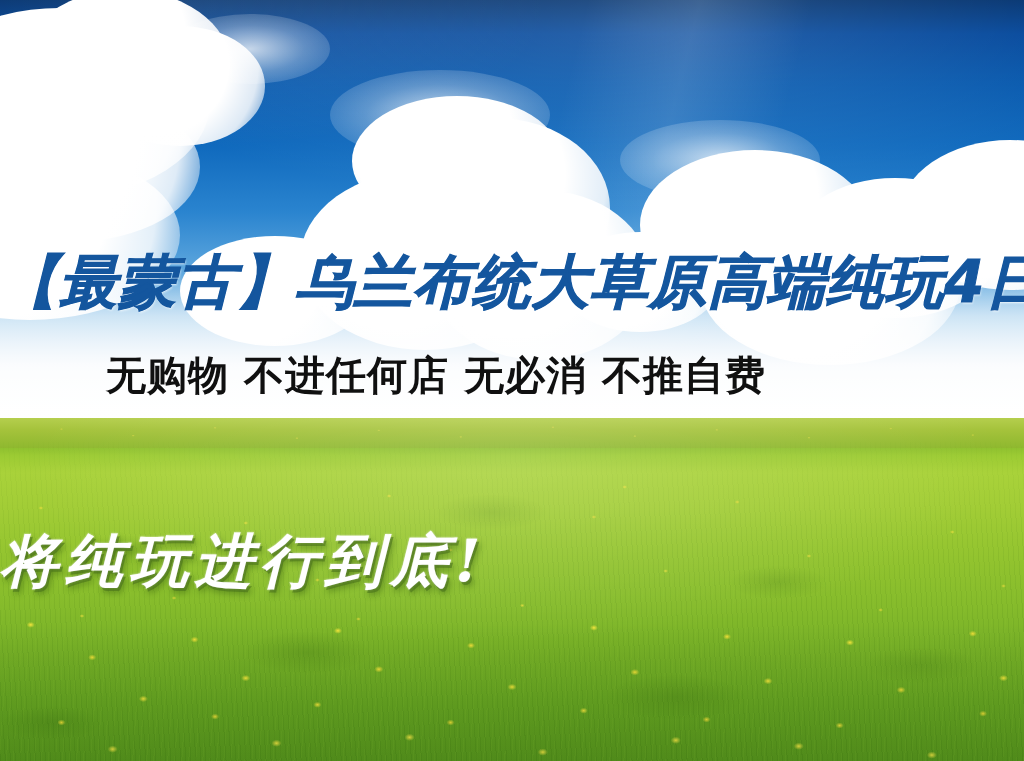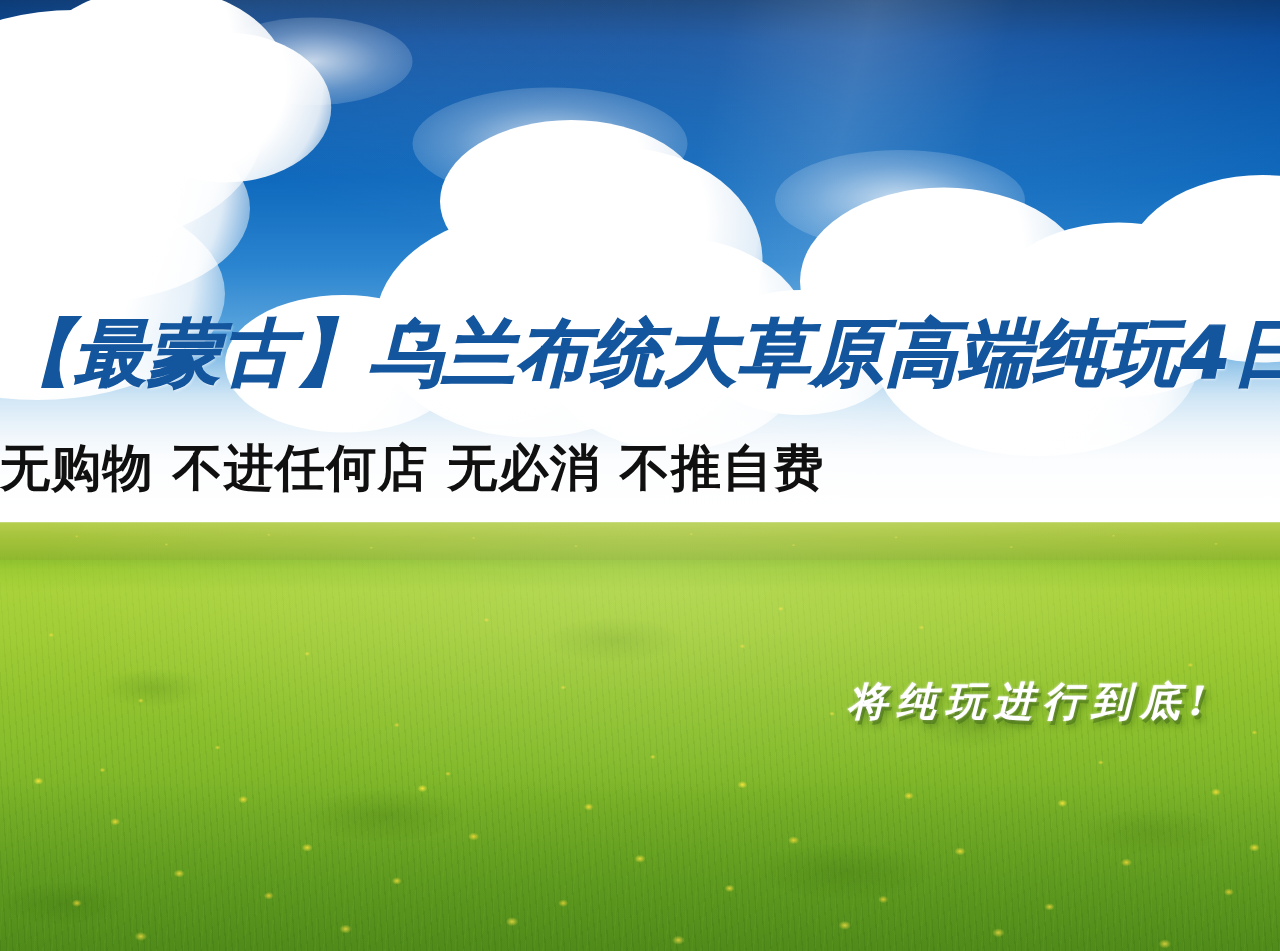--- a/index.html
+++ b/index.html
@@ -183,35 +183,35 @@
     letter-spacing:1px;
     color:#14569e;
     white-space:nowrap;
     -webkit-text-stroke:1px #14569e;
     text-shadow:
        0 1px 0 rgba(255,255,255,.55),
        1px 2px 2px rgba(255,255,255,.45);
   }
   .subline{
     position:absolute;left:0;top:348px;width:872px;
-    text-align:left;
+    text-align:center;
     font-family:"DejaVu Sans","Liberation Sans",sans-serif;
     font-weight:bold;
     font-size:40px;line-height:54px;
     letter-spacing:1px;
     color:#101010;
     white-space:nowrap;
     text-shadow:0 1px 1px rgba(255,255,255,.5);
   }
   .slogan{
     position:absolute;left:0;top:528px;width:972px;
-    text-align:right;
+    text-align:left;
     font-family:"DejaVu Serif","Liberation Serif",serif;
     font-weight:bold;font-style:italic;
-    font-size:32px;line-height:66px;
+    font-size:58px;line-height:66px;
     letter-spacing:7px;
     color:#ffffff;
     white-space:nowrap;
     text-shadow:
        2px 3px 0 rgba(70,110,25,.55),
        3px 5px 6px rgba(40,80,10,.45),
        0 0 2px rgba(255,255,255,.9);
   }
 </style>
 </head>

